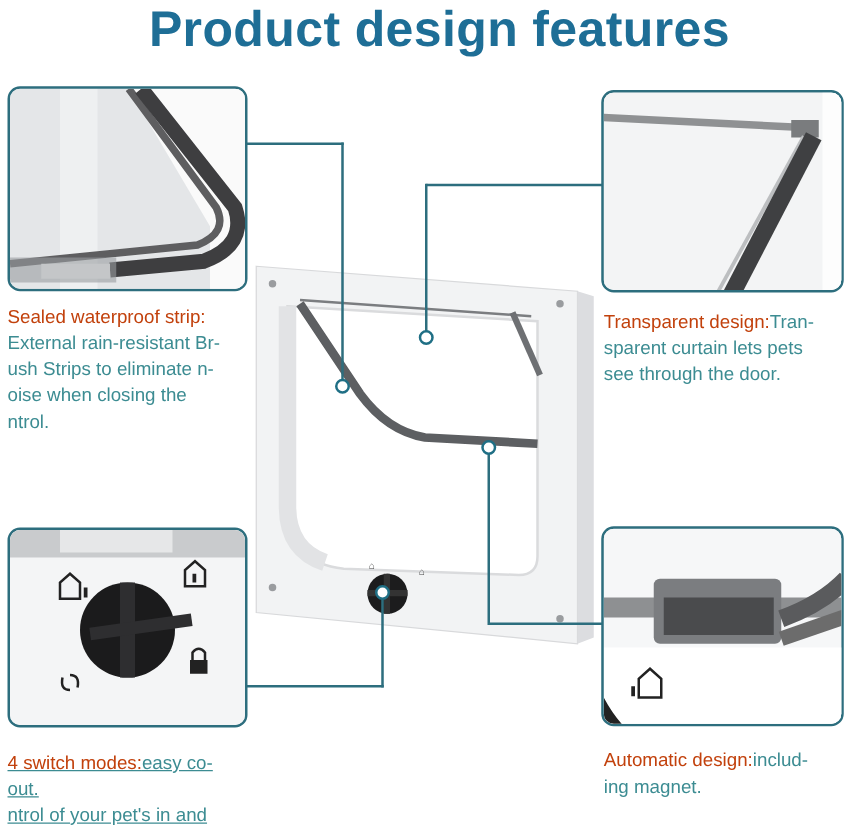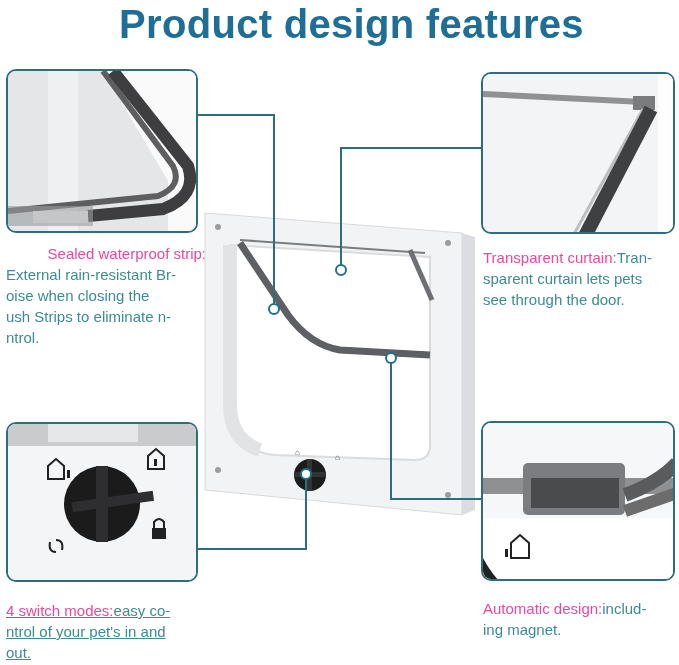--- a/index.html
+++ b/index.html
@@ -3,21 +3,21 @@
 <meta charset="utf-8">
 <style>
   html, body { margin:0; padding:0; background:#ffffff; }
   body { width:679px; height:665px; position:relative; overflow:hidden;
          font-family:"Liberation Sans", "DejaVu Sans", sans-serif; }
   .title { position:absolute; left:0; top:2px; width:679px; text-align:center;
            font-size:40px; font-weight:bold; color:#1e6e96; letter-spacing:0.3px;margin-left:12px; }
   .panel { position:absolute; border:2px solid #2d6e7e; border-radius:10px; overflow:hidden;
            background:#eef0f2; box-sizing:border-box; }
   .caption { position:absolute; font-size:15px; line-height:21px; color:#3c8c92; }
-  .caption .lead { color:#ec4899;text-align:right; }
+  .caption .lead { color:#c2410c; }
   .line { position:absolute; background:#2d6e7e; }
   .dot { position:absolute; width:8px; height:8px; border:2px solid #1f6f85; border-radius:50%;
          background:#ffffff; box-sizing:content-box; }
   svg { display:block; }
 </style>
 </head>
 <body>
 
 <div class="title">Product design features</div>
 
@@ -28,37 +28,37 @@
     <polygon points="95,0 192,0 192,164 160,164 160,110" fill="#fafafa"></polygon>
     <path d="M95,0 L165,95 Q175,115 150,125 L0,140" stroke="#5e5e60" stroke-width="6" fill="none"></path>
     <path d="M105,0 L180,95 Q190,125 155,138 L80,145" stroke="#3e3e40" stroke-width="12" fill="none"></path>
     <rect x="0" y="135" width="85" height="20" fill="#9a9ca0" opacity="0.6"></rect>
     <rect x="25" y="140" width="55" height="12" fill="#c4c6c8"></rect>
   </svg>
 </div>
 <div class="caption" style="left:6px; top:243px; width:200px;">
   <div class="lead">Sealed waterproof strip:</div>
   <div>External rain-resistant Br-</div>
+  <div>ush Strips to eliminate n-</div>
   <div>oise when closing the</div>
-  <div>ush Strips to eliminate n-</div>
   <div>ntrol.</div>
 </div>
 
 <div class="panel" style="left:481px; top:72px; width:194px; height:162px;">
   <svg width="194" height="162" viewBox="0 0 194 162">
     <rect width="194" height="162" fill="#f3f4f5"></rect>
     <rect x="175" y="0" width="19" height="162" fill="#fdfdfd"></rect>
     <path d="M0,20 L160,28" stroke="#8f9193" stroke-width="6"></path>
     <rect x="150" y="22" width="22" height="14" fill="#7a7c7e"></rect>
     <path d="M160,35 L90,162" stroke="#bcbec0" stroke-width="3"></path>
     <path d="M168,35 L102,162" stroke="#3f4042" stroke-width="14"></path>
   </svg>
 </div>
 <div class="caption" style="left:483px; top:247px; width:196px;">
-  <div><span class="lead">Transparent curtain:</span><span>Tran-</span></div>
+  <div><span class="lead">Transparent design:</span><span>Tran-</span></div>
   <div>sparent curtain lets pets</div>
   <div>see through the door.</div>
 </div>
 
 <div class="panel" style="left:6px; top:422px; width:192px; height:160px;">
   <svg width="192" height="160" viewBox="0 0 192 160">
     <rect width="192" height="160" fill="#f4f5f6"></rect>
     <rect x="0" y="0" width="192" height="22" fill="#c9cbcd"></rect>
     <rect x="40" y="0" width="90" height="18" fill="#e6e7e8"></rect>
     <g>
@@ -77,22 +77,22 @@
       <path d="M42,118 Q40,128 48,128" fill="none" stroke="#222" stroke-width="2"></path>
       <path d="M54,126 Q56,116 48,116" fill="none" stroke="#222" stroke-width="2"></path>
     </g>
     <circle cx="94" cy="80" r="38" fill="#1b1b1c"></circle>
     <rect x="88" y="42" width="12" height="76" fill="#2e2e30"></rect>
     <rect x="64" y="74" width="82" height="10" fill="#2e2e30" transform="rotate(-8 94 80)"></rect>
   </svg>
 </div>
 <div class="caption" style="left:6px; top:600px; width:220px;text-decoration:underline;">
   <div><span class="lead">4 switch modes:</span><span>easy co-</span></div>
+  <div>out.</div>
   <div>ntrol of your pet's in and</div>
-  <div>out.</div>
 </div>
 
 <div class="panel" style="left:481px; top:421px; width:194px; height:160px;">
   <svg width="194" height="160" viewBox="0 0 194 160">
     <rect width="194" height="160" fill="#f6f7f8"></rect>
     <rect x="0" y="95" width="194" height="65" fill="#ffffff"></rect>
     <rect x="0" y="55" width="194" height="16" fill="#8e9092"></rect>
     <rect x="40" y="40" width="102" height="52" rx="5" fill="#7b7d80"></rect>
     <rect x="48" y="55" width="88" height="30" fill="#4a4b4d"></rect>
     <path d="M142,72 Q175,60 194,40" stroke="#5a5b5d" stroke-width="14" fill="none"></path>

